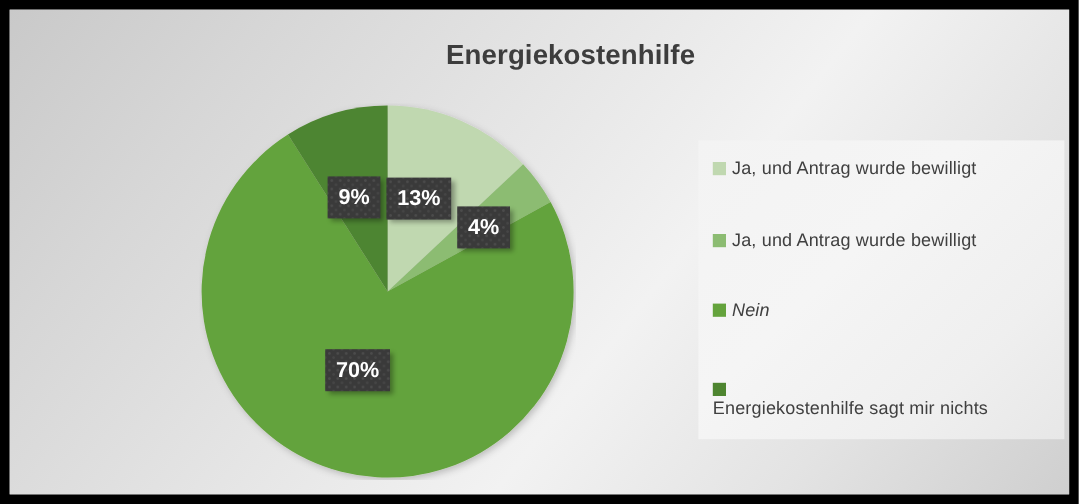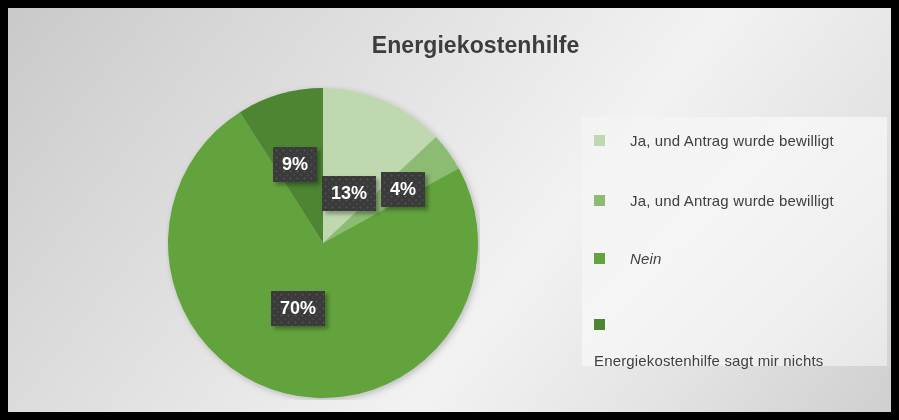--- a/index.html
+++ b/index.html
@@ -75,21 +75,21 @@
     background-size: 7px 7px, 7px 7px;
     background-position: 0 0, 3.5px 3.5px;
     color: #ffffff;
     font-weight: bold;
     font-size: 18px;
     line-height: 1;
     padding: 8px 9px 9px 9px;
     box-shadow: 3px 3px 4px rgba(0,0,0,0.33);
     white-space: nowrap;
   }
-  #label-0 { left: 314px; top: 140px; margin-top: 28px; }   
+  #label-0 { left: 314px; top: 140px; }   
   #label-1 { left: 373px; top: 164px; }   
   #label-2 { left: 263px; top: 283px; }   
   #label-3 { left: 265px; top: 139px; }   
 
   
   #legend-panel {
     position: absolute;
     left: 574px;
     top: 109px;
     width: 305px;
@@ -106,21 +106,20 @@
     top: 112px;
     width: 292px;
     height: 246px;
   }
   .legend-item {
     position: absolute;
     left: 0;
     display: flex;
     align-items: flex-start;
     width: 240px;
-    gap: 20px;
   }
   #legend-item-0 { top: 10px; }
   #legend-item-1 { top: 70px; }
   #legend-item-2 { top: 128px; font-style: italic; }
   #legend-item-3 { top: 194px; flex-direction: column; }
 
   .legend-swatch {
     width: 11px;
     height: 11px;
     flex: 0 0 11px;

